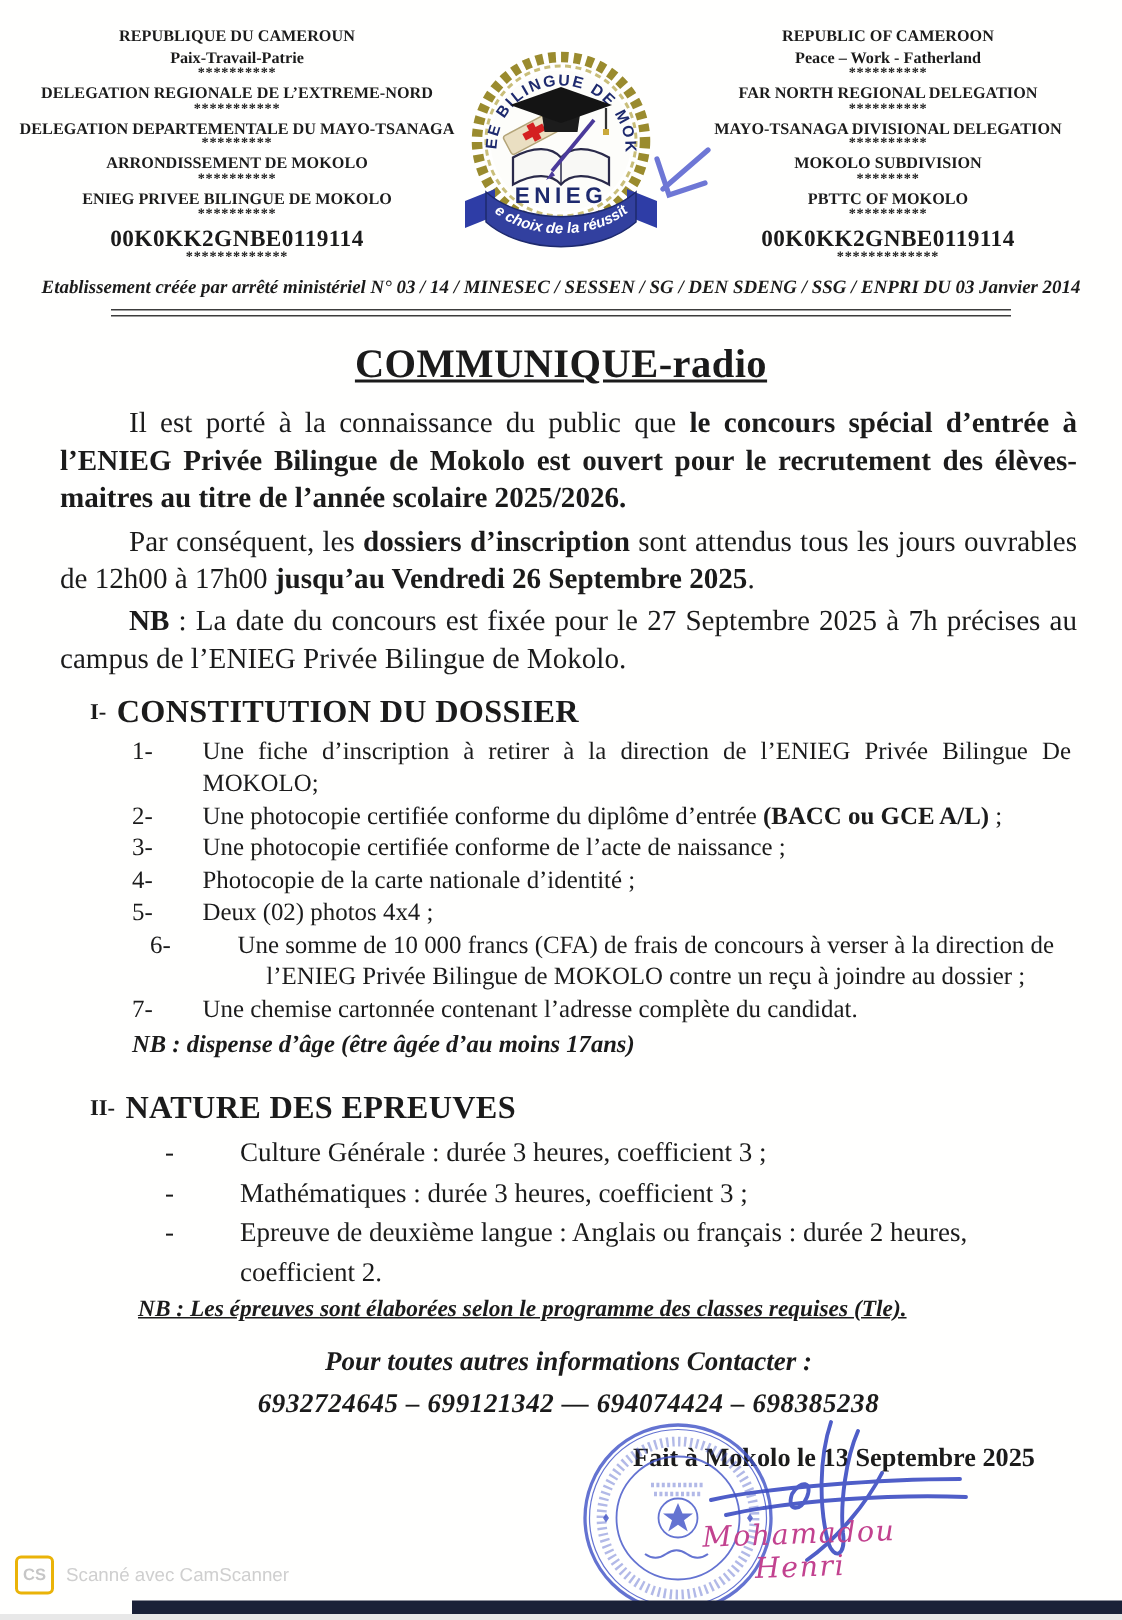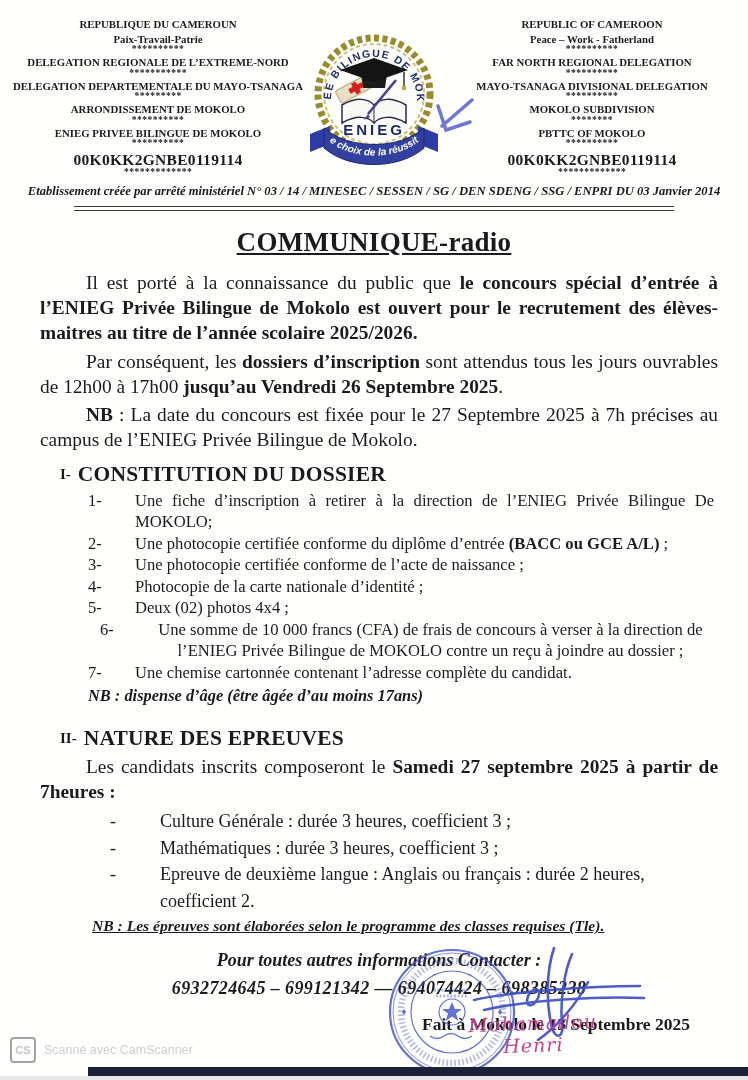--- a/index.html
+++ b/index.html
@@ -58,21 +58,21 @@
   .stamp{position:absolute;left:386px;top:946px;}
   .signature{position:absolute;left:468px;top:942px;}
   .director-name{position:absolute;left:448px;top:1012px;width:170px;text-align:center;
       color:#c2428f;font-style:italic;font-size:19px;letter-spacing:1px;
       font-family:"DejaVu Serif",serif;transform:rotate(-2deg);}
   .director-rank{position:absolute;left:476px;top:1088px;color:#ee4fa7;
       font-family:"Liberation Sans",sans-serif;font-weight:700;font-size:13.5px;letter-spacing:1.5px;}
   .director-rank sup{font-size:9px;}
 
   .watermark{position:absolute;left:10px;bottom:13px;display:flex;align-items:center;gap:8px;}
-  .cs-badge{width:22px;height:22px;border:2px solid #a3a3a3;border-radius:4px;color:#c6c6c6;
+  .cs-badge{width:22px;height:22px;border:2px solid #eab308;border-radius:4px;color:#c6c6c6;
       font:700 11px "Liberation Sans",sans-serif;display:flex;align-items:center;justify-content:center;}
   .wm-text{font:12.5px "Liberation Sans",sans-serif;color:#cfcfcf;}
 
   .scan-bar{position:absolute;left:88px;right:0;bottom:0;height:9px;background:#1a2138;}
 </style>
 </head>
 <body>
 
 <div class="page">
 
@@ -242,21 +242,20 @@
           <span class="doss-text"><span>Une chemise cartonnée contenant l’adresse complète du candidat.</span><b></b><span></span></span>
         </div>
       </div>
 
     <div class="nb-line">NB : dispense d’âge (être âgée d’au moins 17ans)</div>
 
     <div class="sec-head" style="margin-top:20px">
       <span class="sec-num">II-</span><span class="sec-title">NATURE DES EPREUVES</span>
     </div>
 
-    <p class="para tight" style="margin-top:0"><span>Les candidats inscrits composeront le </span><b>Samedi 27 septembre 2025 à partir de 7heures :</b></p>
 
     <div class="ep-list">
 
         <div class="ep-item">
           <span class="ep-dash">-</span>
           <span class="ep-text">Culture Générale : durée 3 heures, coefficient 3 ;</span>
         </div>
 
         <div class="ep-item">
           <span class="ep-dash">-</span>

